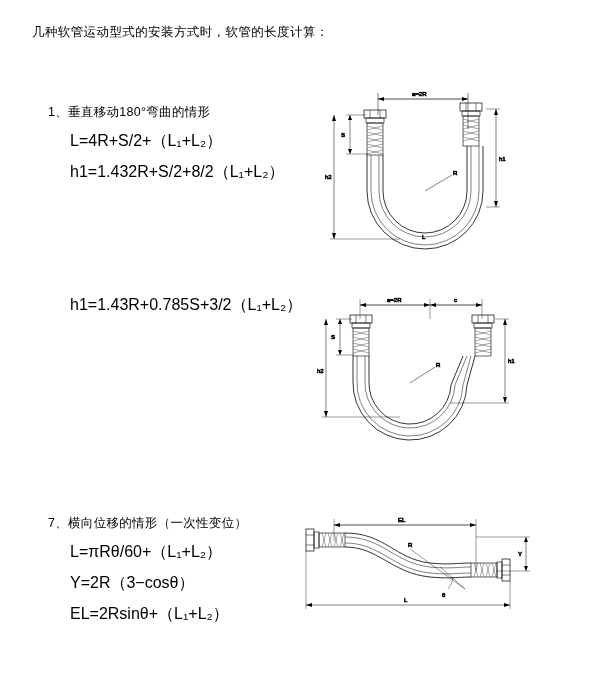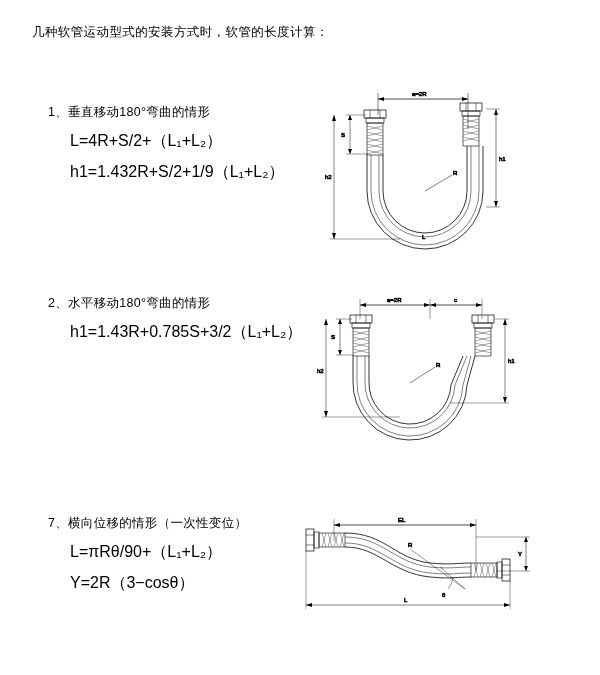--- a/index.html
+++ b/index.html
@@ -76,21 +76,21 @@
 <body>
 
 <div class="page">
 
   <div class="intro">几种软管运动型式的安装方式时，软管的长度计算：</div>
 
   <div class="section sec1">
     <div class="text-col">
       <div class="sec-title">1、垂直移动180°弯曲的情形</div>
       <div class="formula">L=4R+S/2+（L₁+L₂）</div>
-      <div class="formula">h1=1.432R+S/2+1/9（L₁+L₂）</div>
+      <div class="formula">h1=1.432R+S/2+8/2（L₁+L₂）</div>
     </div>
 
     <div class="fig fig1">
       <svg width="250" height="185" viewBox="0 0 250 185">
         <g stroke="#000" fill="none" stroke-width="0.7">
 
           <line x1="78" y1="20" x2="168" y2="20"></line>
           <path d="M78 20 l6 -2 v4 z" fill="#000" stroke="none"></path>
           <path d="M168 20 l-6 -2 v4 z" fill="#000" stroke="none"></path>
           <line x1="78" y1="14" x2="78" y2="36" stroke-width="0.5"></line>
@@ -161,21 +161,20 @@
           <text x="25" y="100" class="dim-label">h2</text>
 
           <text x="122" y="160" class="dim-label">L</text>
         </g>
       </svg>
     </div>
   </div>
 
   <div class="section sec2">
     <div class="text-col">
-      <div class="sec-title">2、水平移动180°弯曲的情形</div>
       <div class="formula">h1=1.43R+0.785S+3/2（L₁+L₂）</div>
     </div>
 
     <div class="fig fig2">
       <svg width="250" height="160" viewBox="0 0 250 160">
         <g stroke="#000" fill="none" stroke-width="0.7">
 
           <line x1="60" y1="20" x2="130" y2="20"></line>
           <path d="M60 20 l6 -2 v4 z" fill="#000" stroke="none"></path>
           <path d="M130 20 l-6 -2 v4 z" fill="#000" stroke="none"></path>
@@ -250,22 +249,23 @@
           <line x1="150" y1="118" x2="209" y2="118" stroke-width="0.4"></line>
           <text x="208" y="78" class="dim-label">h1</text>
         </g>
       </svg>
     </div>
   </div>
 
   <div class="section sec3">
     <div class="text-col">
       <div class="sec-title">7、横向位移的情形（一次性变位）</div>
-      <div class="formula">L=πRθ/90+（L₁+L₂）</div>
+      <div class="formula">L=πRθ/60+（L₁+L₂）</div>
       <div class="formula">Y=2R（3−cosθ）</div>
+      <div class="formula">EL=2Rsinθ+（L₁+L₂）</div>
     </div>
 
     <div class="fig fig3">
       <svg width="260" height="130" viewBox="0 0 260 130">
         <g stroke="#000" fill="none" stroke-width="0.7">
 
           <line x1="44" y1="18" x2="186" y2="18"></line>
           <path d="M44 18 l6 -2 v4 z" fill="#000" stroke="none"></path>
           <path d="M186 18 l-6 -2 v4 z" fill="#000" stroke="none"></path>
           <line x1="44" y1="12" x2="44" y2="34" stroke-width="0.4"></line>

